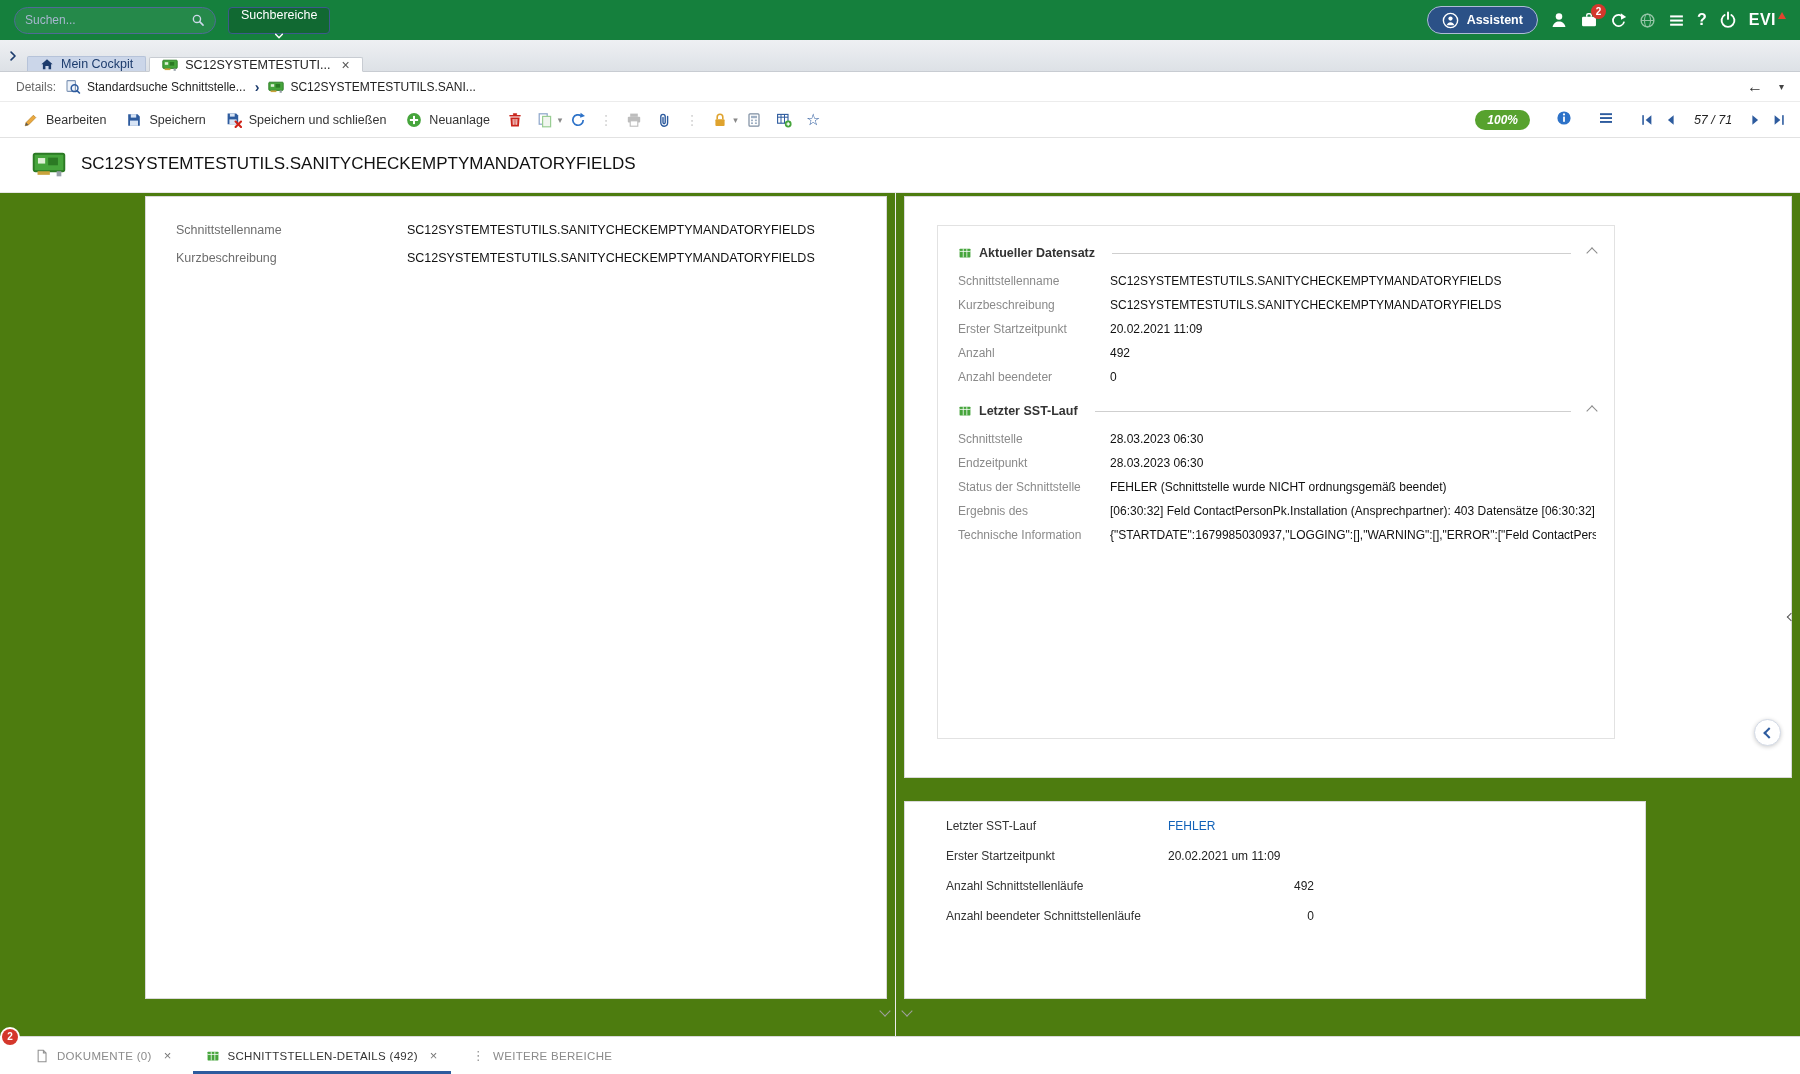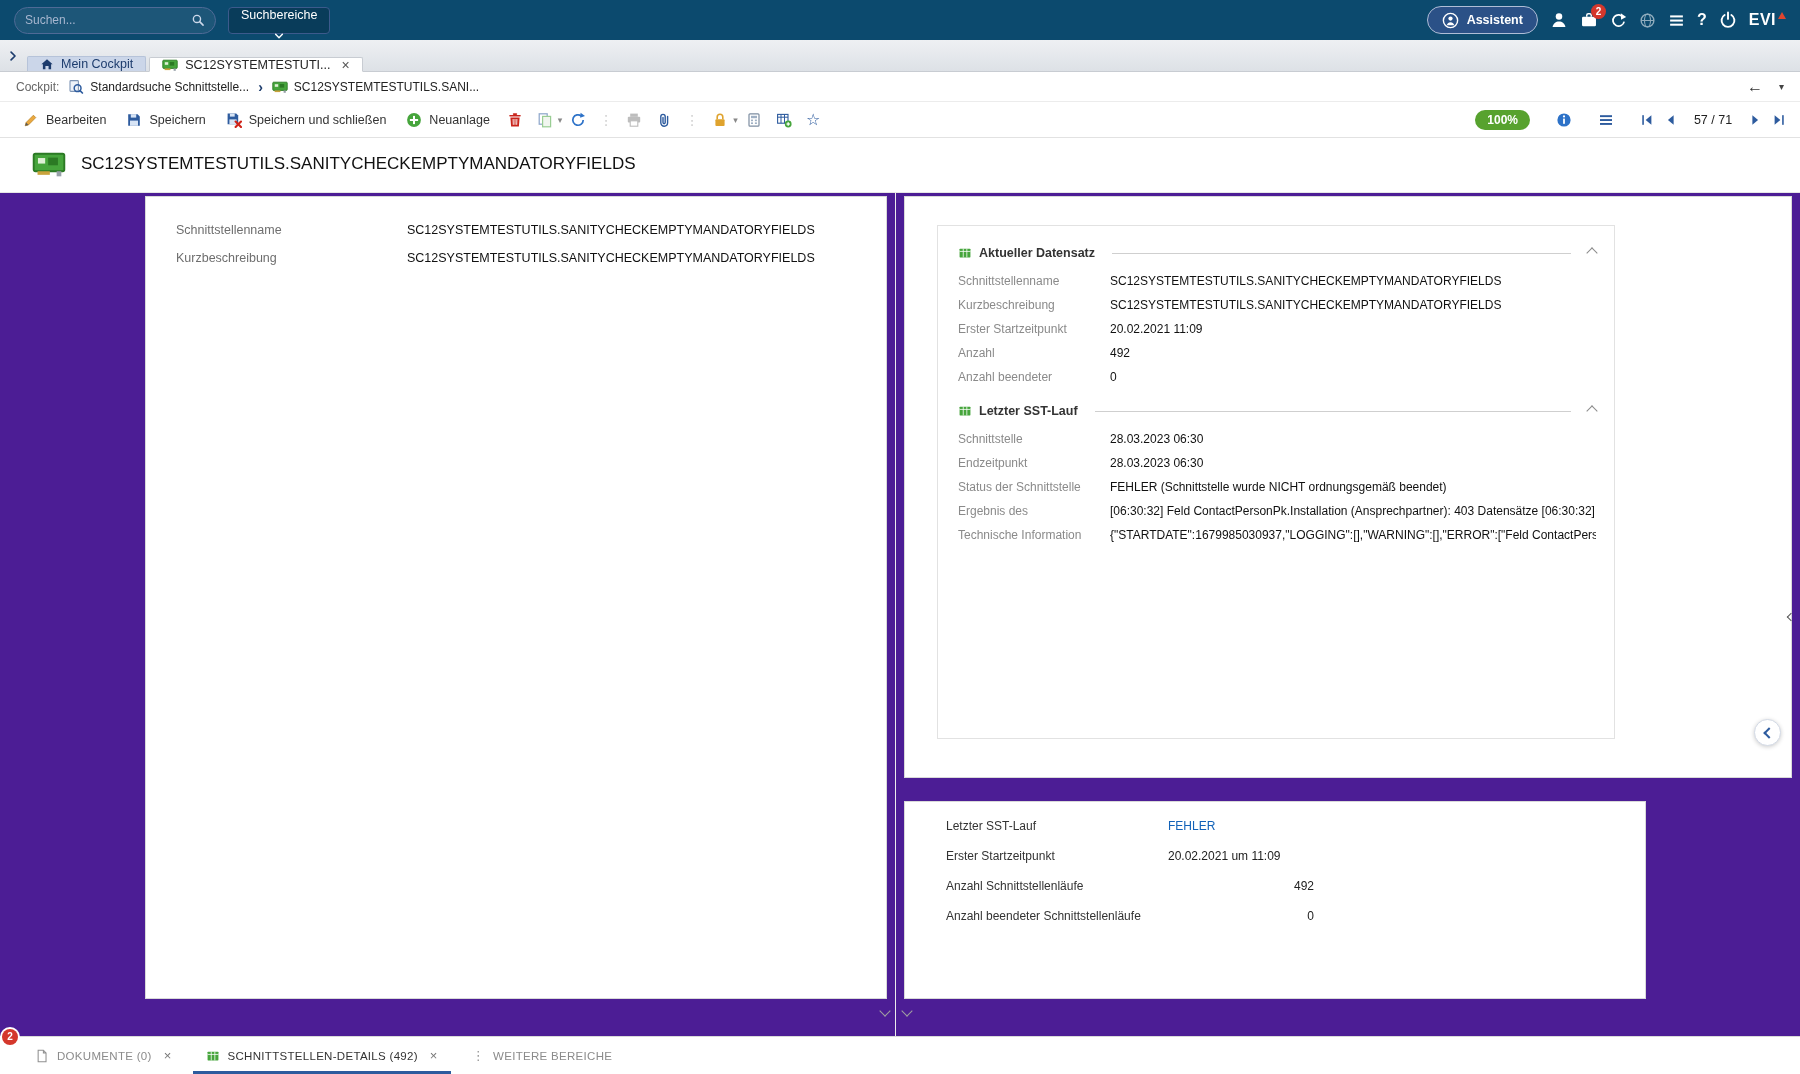--- a/index.html
+++ b/index.html
@@ -3,21 +3,21 @@
 <meta charset="utf-8">
 <style>
   * { margin:0; padding:0; box-sizing:border-box; }
   html,body { width:1800px; height:1074px; overflow:hidden; }
   body { font-family:"Liberation Sans","DejaVu Sans",sans-serif; font-size:13px; color:#222; background:#fff; }
   .app { width:1800px; height:1074px; display:flex; flex-direction:column; position:relative; background:#fff; }
   .ic { width:16px; height:16px; flex:0 0 auto; }
   .ic14 { width:14px; height:14px; } .ic12 { width:12px; height:12px; } .ic18 { width:18px; height:18px; } .ic17 { width:17px; height:17px; }
 
   
-  .topbar { height:40px; background:#0c4a6e; display:flex; align-items:center; gap:12px; padding:4px 14px; color:#fff; flex:0 0 auto; }
+  .topbar { height:40px; background:#15803d; display:flex; align-items:center; gap:12px; padding:4px 14px; color:#fff; flex:0 0 auto; }
   .searchbox { width:202px; height:27px; background:rgba(255,255,255,.07); border:1px solid #4f6a96; border-radius:14px; display:flex; align-items:center; padding:0 10px; gap:6px; }
   .searchbox input { flex:1; min-width:0; background:transparent; border:none; outline:none; color:#dbe4f2; font-size:12px; font-family:inherit; }
   .searchbox input::placeholder { color:#a7b6cf; }
   .searchbox .ic { color:#cdd8ea; }
   .areas-btn { height:27px; background:rgba(0,0,0,.18); border:1px solid #3c5a8c; border-radius:4px; color:#fff; display:flex; align-items:center; gap:8px; padding:0 12px; font-size:12.5px; cursor:pointer; font-family:inherit;flex-direction:column; }
   .top-right { margin-left:auto; display:flex; align-items:center; gap:12px; }
   .assist-btn { height:28px; border-radius:14px; border:1px solid #aebdd6; background:#2b5187; color:#fff; display:flex; align-items:center; gap:8px; padding:0 14px; font-size:12.5px; font-weight:bold; cursor:pointer; font-family:inherit; }
   .topicon { color:#fff; cursor:pointer; display:flex; align-items:center; }
   .topicon.dim { opacity:.55; }
   .bag-wrap { position:relative; }
@@ -43,35 +43,35 @@
   .backarrow { font-size:16px; cursor:pointer; }
   .caret-glyph { font-size:10px; color:#444; cursor:pointer; }
 
   
   .toolbar { height:36px; display:flex; align-items:center; gap:2px; padding:0 14px; border-bottom:1px solid #e2e2e2; font-size:12.5px; background:#fff; flex:0 0 auto; }
   .tbtn { display:flex; align-items:center; gap:7px; padding:5px 9px; border-radius:3px; color:#333; cursor:pointer; background:none; border:none; font:inherit; white-space:nowrap; }
   .tbtn.icon-only { padding:5px 6px; }
   .tbtn.disabled { color:#b9b9b9; cursor:default; }
   .caret-sm { color:#888; font-size:9px; margin-left:-3px; cursor:pointer; }
   .vdots { color:#cfcfcf; font-size:14px; padding:0 5px; cursor:default; }
-  .toolbar-right { margin-left:auto; display:flex; align-items:center; gap:26px; }
+  .toolbar-right { margin-left:auto; display:flex; gap:26px;font-style:italic; }
   .zoom-badge { background:#57a22e; color:#fff; border-radius:10px; padding:3px 12px; font-size:12px; font-weight:bold; cursor:default; }
   .burger { color:#2d5b9e; cursor:pointer; display:flex; }
   .pager { display:flex; align-items:center; gap:10px; color:#2d5b9e; }
   .pager .navbtn { cursor:pointer; display:flex; color:#2d5b9e; }
   .pager .num { color:#222; font-size:12.5px; min-width:50px; text-align:center; }
 
   
   .pagehead { display:flex; align-items:center; gap:13px; padding:9px 16px 11px 30px; border-bottom:1px solid #e6e6e6; flex:0 0 auto; background:#fff; }
   .nic-big { width:38px; height:34px; }
   .ph-sub { font-size:12px; color:#222; margin-bottom:3px; }
   .ph-title { font-size:17px; color:#111; }
 
   
-  .main { flex:1; position:relative; background:#4c1d95; overflow:hidden; }
+  .main { flex:1; position:relative; background:#4d7c0f; overflow:hidden; }
   .panel { position:absolute; background:#fff; border:1px solid #d9d9d9; }
   .panel-left { left:145px; top:3px; width:742px; height:803px; }
   .main-divider { position:absolute; left:895px; top:0; height:100%; width:1px; background:#ececec; }
   .panel-right { left:904px; top:3px; width:888px; height:582px; }
   .panel-details { left:904px; top:608px; width:742px; height:198px; }
 
   .fieldgrid { display:grid; grid-template-columns:231px 1fr; row-gap:14px; padding:26px 20px 0 30px; font-size:12.5px; }
   .flabel { color:#6e6e6e; }
   .fvalue { color:#111; white-space:nowrap; overflow:hidden; min-width:0; }
 
@@ -350,21 +350,21 @@
     <div class="tab tab-active">
       <svg class="ic">
           <use href="#i-nic"></use>
         </svg>
       <span>SC12SYSTEMTESTUTI...</span>
       <span class="xbtn">×</span>
     </div>
   </div>
 
   <div class="crumbrow">
-    <span class="muted">Cockpit:</span>
+    <span class="muted">Details:</span>
     <span class="crumb">
       <svg class="ic">
           <use href="#i-searchdoc"></use>
         </svg>
       <span>Standardsuche Schnittstelle...</span>
     </span>
     <span class="crumb-sep">›</span>
     <span class="crumb">
       <svg class="ic">
           <use href="#i-nic"></use>

